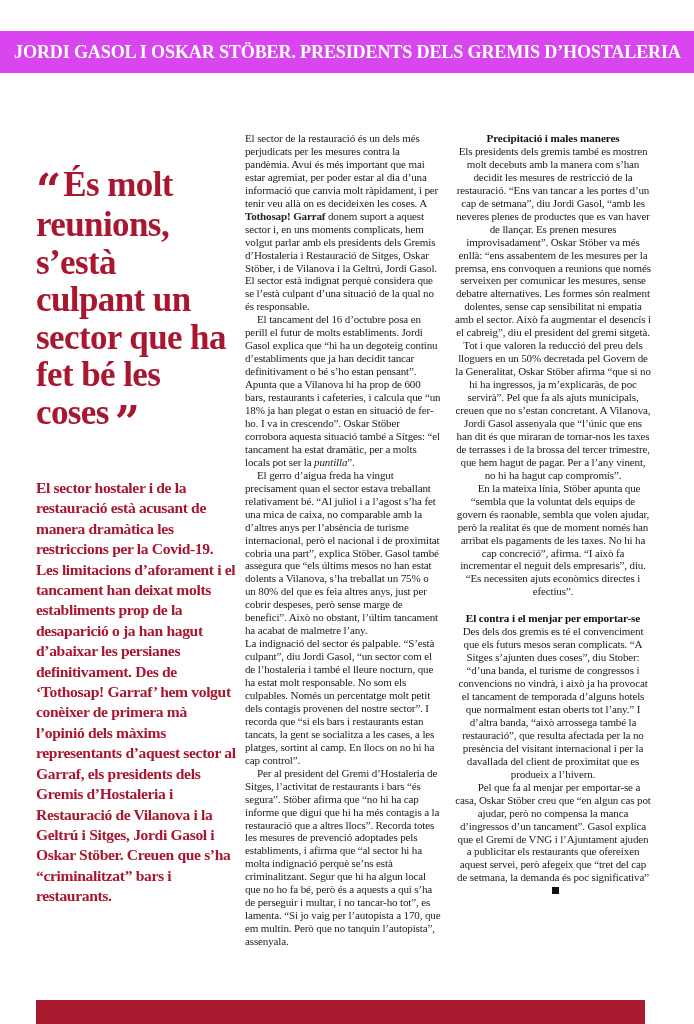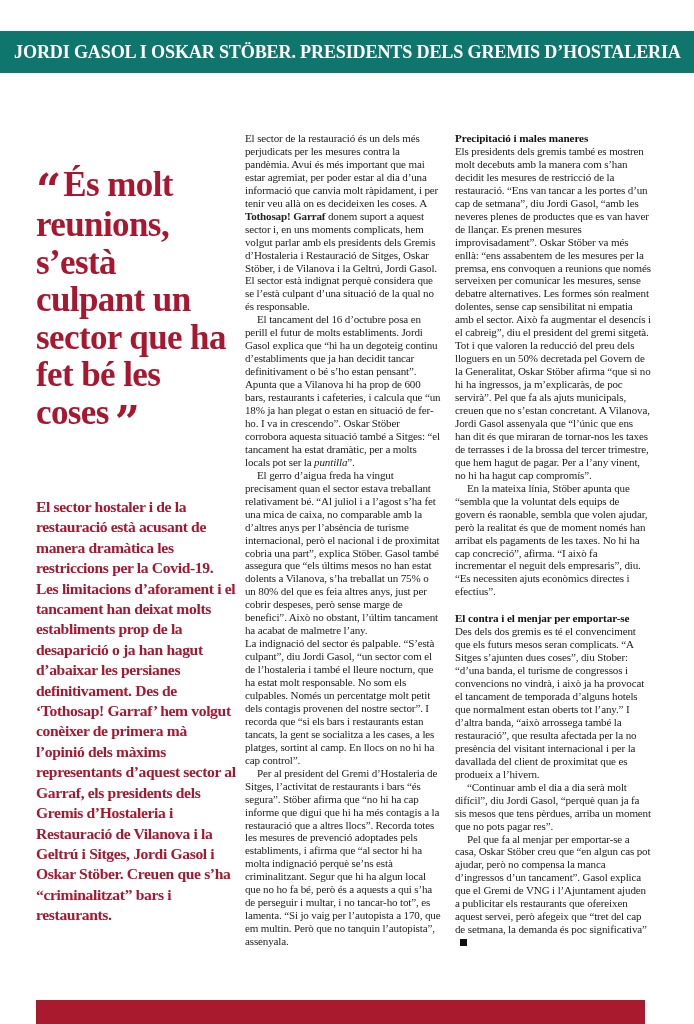--- a/index.html
+++ b/index.html
@@ -1,51 +1,51 @@
 <!DOCTYPE html>
 <html><head>
 <meta charset="utf-8">
 <style>
   html, body { margin: 0; padding: 0; }
   body {
     width: 694px; height: 1024px; background: #ffffff; position: relative; overflow: hidden;
     font-family: "Liberation Serif", "DejaVu Serif", serif; color: #1a1a1a;
   }
   .header-bar {
-    position: absolute; left: 0; top: 31px; width: 694px; height: 42px; background: #0f766e;
+    position: absolute; left: 0; top: 31px; width: 694px; height: 42px; background: #d946ef;
     display: flex; align-items: center; justify-content: center;
   }
   .header-title {
     color: #fff; font-family: "Liberation Serif", serif; font-weight: bold;
     font-size: 19.5px; letter-spacing: -0.2px; white-space: nowrap;
     transform: scaleX(0.93);
   }
   .pullquote {
     position: absolute; left: 36px; top: 166px; width: 195px;
     color: #a8172f; font-weight: bold; font-size: 35px; line-height: 37.5px;
     font-family: "Liberation Serif", serif; letter-spacing: -0.6px;
   }
   .quote-mark {
     font-family: "DejaVu Serif", serif; font-weight: bold; font-size: 44px;
     line-height: 30px; vertical-align: -10px; display: inline-block;
   }
   .quote-open { margin-right: 6px; letter-spacing: -4px; }
   .quote-close { margin-left: 6px; letter-spacing: -4px; vertical-align: -14px; }
   .intro {
-    position: absolute; left: 36px; top: 497px; width: 200px;
+    position: absolute; left: 36px; top: 478px; width: 200px;
     color: #a8172f; font-weight: bold; font-size: 15.6px; line-height: 20.4px;
     font-family: "Liberation Serif", serif; letter-spacing: -0.35px;
   }
   .col {
     position: absolute; top: 116px; width: 196px;
     font-family: "Liberation Serif", serif; font-size: 11.05px; line-height: 12.95px;
     color: #222; letter-spacing: -0.15px; margin-top: 16px;
   }
   .col-1 { left: 245px; }
-  .col-2 { left: 455px; }
+  .col-2 { left: 455px; text-align: center; }
   .col p { margin: 0; }
   .col p.indent { text-indent: 12px; }
   .col h3 {
     margin: 14px 0 0 0; font-size: 11.2px; line-height: 12.95px; font-weight: bold; color: #111;
     letter-spacing: -0.1px;
   }
   .col h3.first { margin-top: 0; }
   .col b { font-weight: bold; }
   .col i { font-style: italic; }
   .end-mark {
@@ -76,17 +76,16 @@
   <p class="indent">Per al president del Gremi d’Hostaleria de Sitges, l’activitat de restaurants i bars “és segura”. Stöber afirma que “no hi ha cap informe que digui que hi ha més contagis a la restauració que a altres llocs”. Recorda totes les mesures de prevenció adoptades pels establiments, i afirma que “al sector hi ha molta indignació perquè se’ns està criminalitzant. Segur que hi ha algun local que no ho fa bé, però és a aquests a qui s’ha de perseguir i multar, i no tancar-ho tot”, es lamenta. “Si jo vaig per l’autopista a 170, que em multin. Però que no tanquin l’autopista”, assenyala.</p>
 </div>
 
 <div class="col col-2">
   <h3 class="first">Precipitació i males maneres</h3>
   <p>Els presidents dels gremis també es mostren molt decebuts amb la manera com s’han decidit les mesures de restricció de la restauració. “Ens van tancar a les portes d’un cap de setmana”, diu Jordi Gasol, “amb les neveres plenes de productes que es van haver de llançar. Es prenen mesures improvisadament”. Oskar Stöber va més enllà: “ens assabentem de les mesures per la premsa, ens convoquen a reunions que només serveixen per comunicar les mesures, sense debatre alternatives. Les formes són realment dolentes, sense cap sensibilitat ni empatia amb el sector. Això fa augmentar el desencís i el cabreig”, diu el president del gremi sitgetà.</p>
   <p>Tot i que valoren la reducció del preu dels lloguers en un 50% decretada pel Govern de la Generalitat, Oskar Stöber afirma “que si no hi ha ingressos, ja m’explicaràs, de poc servirà”. Pel que fa als ajuts municipals, creuen que no s’estan concretant. A Vilanova, Jordi Gasol assenyala que “l’únic que ens han dit és que miraran de tornar-nos les taxes de terrasses i de la brossa del tercer trimestre, que hem hagut de pagar. Per a l’any vinent, no hi ha hagut cap compromís”.</p>
   <p class="indent">En la mateixa línia, Stöber apunta que “sembla que la voluntat dels equips de govern és raonable, sembla que volen ajudar, però la realitat és que de moment només han arribat els pagaments de les taxes. No hi ha cap concreció”, afirma. “I això fa incrementar el neguit dels empresaris”, diu. “Es necessiten ajuts econòmics directes i efectius”.</p>
   <h3>El contra i el menjar per emportar-se</h3>
   <p>Des dels dos gremis es té el convenciment que els futurs mesos seran complicats. “A Sitges s’ajunten dues coses”, diu Stober: “d’una banda, el turisme de congressos i convencions no vindrà, i això ja ha provocat el tancament de temporada d’alguns hotels que normalment estan oberts tot l’any.” I d’altra banda, “això arrossega també la restauració”, que resulta afectada per la no presència del visitant internacional i per la davallada del client de proximitat que es produeix a l’hivern.</p>
-  <p class="indent">“Continuar amb el dia a dia serà molt difícil”, diu Jordi Gasol, “perquè quan ja fa sis mesos que tens pèrdues, arriba un moment que no pots pagar res”.</p>
   <p class="indent"><span>Pel que fa al menjar per emportar-se a casa, Oskar Stöber creu que “en algun cas pot ajudar, però no compensa la manca d’ingressos d’un tancament”. Gasol explica que el Gremi de VNG i l’Ajuntament ajuden a publicitar els restaurants que ofereixen aquest servei, però afegeix que “tret del cap de setmana, la demanda és poc significativa”</span><span class="end-mark"></span></p>
 </div>
 
 <div class="footer-bar"></div>
 
 </body></html>

